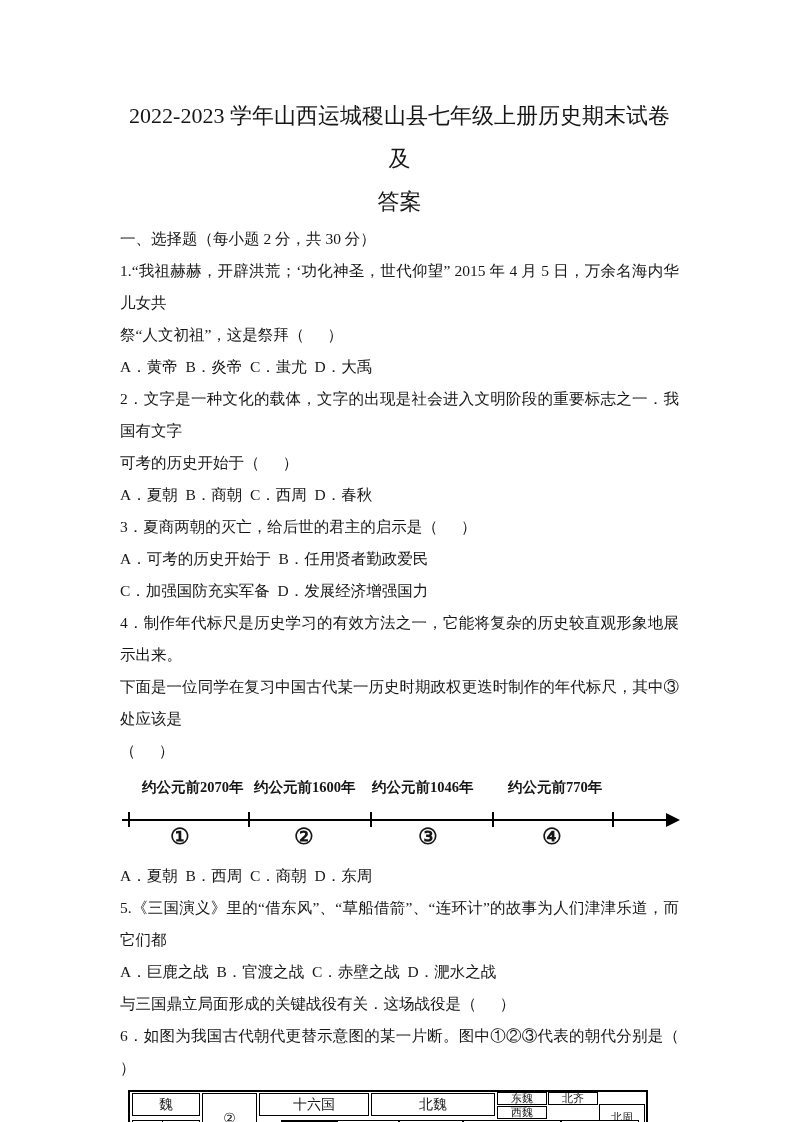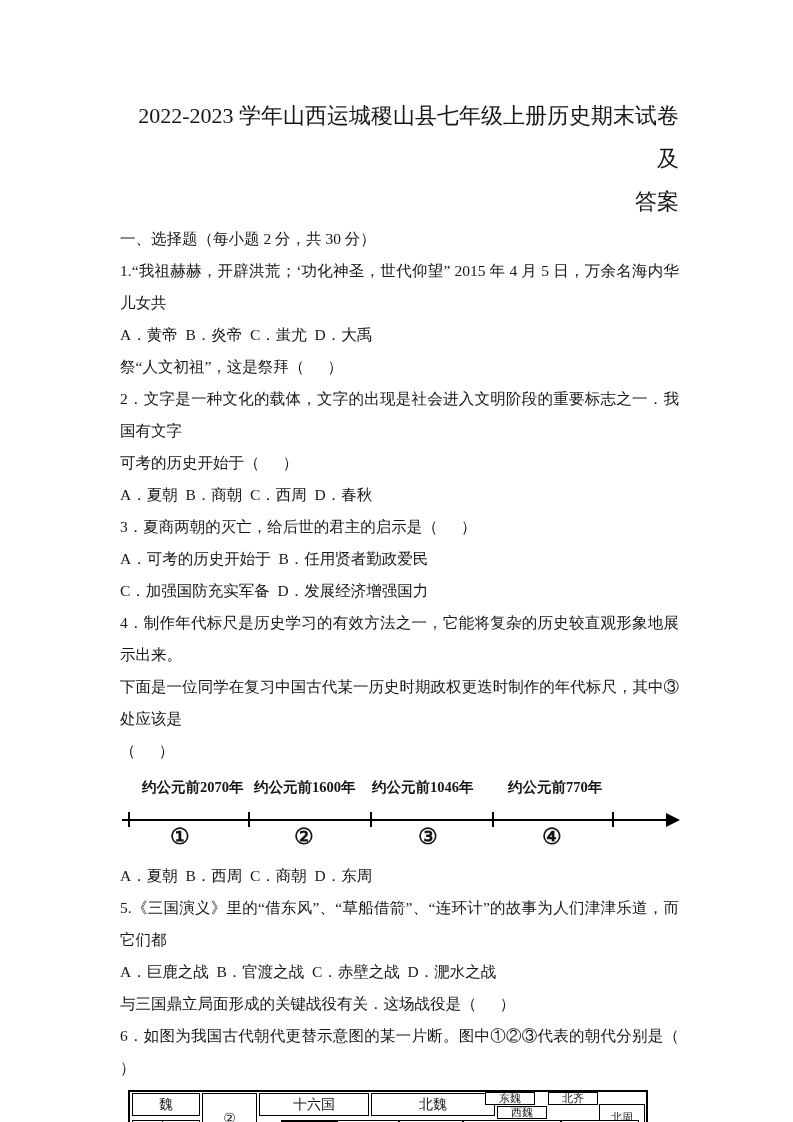--- a/index.html
+++ b/index.html
@@ -15,21 +15,21 @@
     background: #ffffff;
     overflow: hidden;
     margin: 0 auto;
   }
   .content { padding: 0 114px 0 120px; }
 
   .title {
     padding-top: 94px;
     font-size: 22px;
     font-weight: 400;
-    text-align: right;
+    text-align: center;
     line-height: 43px;
   }
   .title .title-line { display: block; }
 
   .ln {
     font-size: 15.5px;
     line-height: 32px;
     white-space: pre-wrap;
     text-align: justify;
   }
@@ -118,22 +118,22 @@
   <div class="content">
 
     <h1 class="title">
       <span class="title-line">2022-2023 学年山西运城稷山县七年级上册历史期末试卷及</span>
       <span class="title-line">答案</span>
     </h1>
 
     <div class="ln">一、选择题（每小题 2 分，共 30 分）</div>
 
     <div class="ln">1.“我祖赫赫，开辟洪荒；‘功化神圣，世代仰望” 2015 年 4 月 5 日，万余名海内华儿女共</div>
+    <div class="ln">祭“人文初祖”，这是祭拜（      ）</div>
     <div class="ln">A．黄帝  B．炎帝  C．蚩尤  D．大禹</div>
-    <div class="ln">祭“人文初祖”，这是祭拜（      ）</div>
 
     <div class="ln">2．文字是一种文化的载体，文字的出现是社会进入文明阶段的重要标志之一．我国有文字</div>
     <div class="ln">可考的历史开始于（      ）</div>
     <div class="ln">A．夏朝  B．商朝  C．西周  D．春秋</div>
 
     <div class="ln">3．夏商两朝的灭亡，给后世的君主的启示是（      ）</div>
     <div class="ln">A．可考的历史开始于  B．任用贤者勤政爱民</div>
     <div class="ln">C．加强国防充实军备  D．发展经济增强国力</div>
 
     <div class="ln">4．制作年代标尺是历史学习的有效方法之一，它能将复杂的历史较直观形象地展示出来。</div>
@@ -174,21 +174,21 @@
 
       <div class="dyn-box" style="left:4px;  top:3px;  width:68px; height:23px;">魏</div>
       <div class="dyn-box" style="left:4px;  top:30px; width:31px; height:24px;">①</div>
       <div class="dyn-box" style="left:34px; top:30px; width:38px; height:24px;">吴</div>
 
       <div class="dyn-box" style="left:74px; top:3px; width:55px; height:51px;">②</div>
 
       <div class="dyn-box" style="left:131px; top:3px; width:110px; height:23px;">十六国</div>
       <div class="dyn-box" style="left:243px; top:3px; width:124px; height:23px;">北魏</div>
 
-      <div class="dyn-box small" style="left:357px; top:2px;  width:50px; height:13px;">东魏</div>
+      <div class="dyn-box small" style="left:369px; top:2px;  width:50px; height:13px;">东魏</div>
       <div class="dyn-box small" style="left:420px; top:2px;  width:50px; height:13px;">北齐</div>
       <div class="dyn-box small" style="left:369px; top:16px; width:50px; height:13px;">西魏</div>
       <div class="dyn-box small" style="left:471px; top:2px;  width:46px; height:27px;margin-top:12px;">北周</div>
 
       <div class="dyn-box bold" style="left:153px; top:30px; width:56px; height:24px;">东晋</div>
       <div class="dyn-box" style="left:209px; top:30px; width:62px; height:24px;">宋</div>
       <div class="dyn-box" style="left:271px; top:30px; width:64px; height:24px;">齐</div>
       <div class="dyn-box" style="left:335px; top:30px; width:98px; height:24px;">梁</div>
       <div class="dyn-box" style="left:433px; top:30px; width:78px; height:24px;">陈</div>
 

